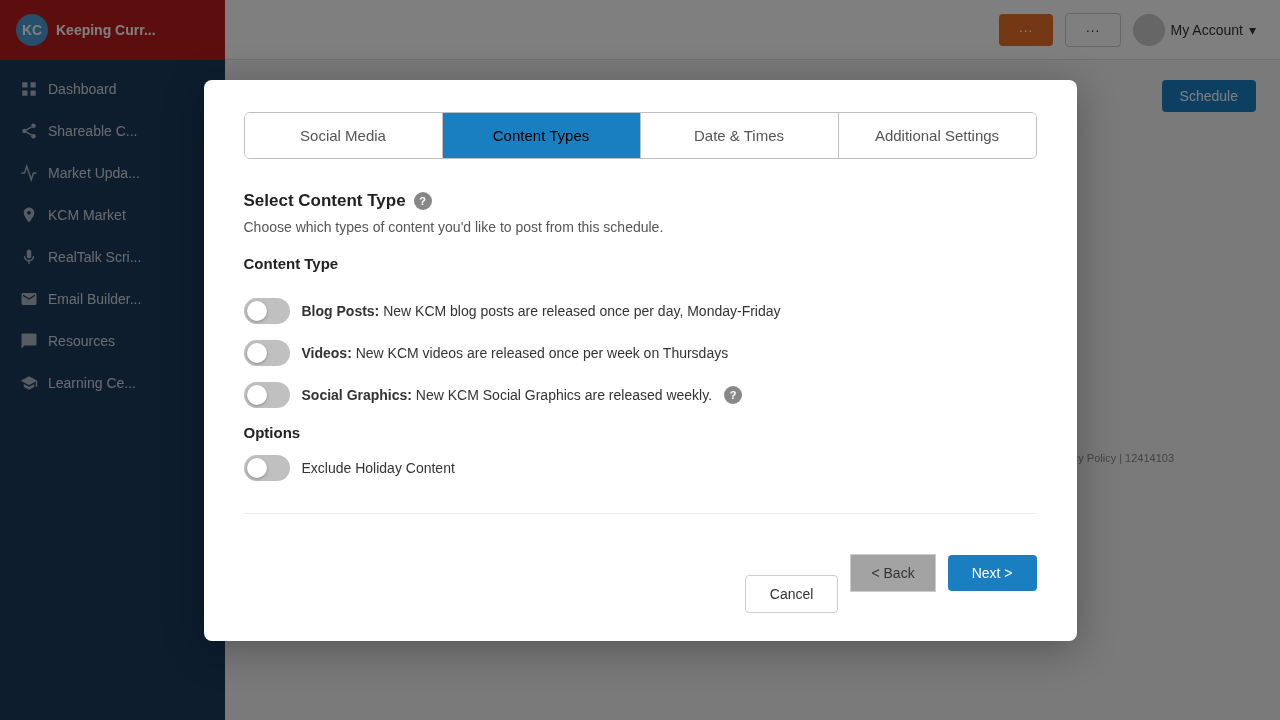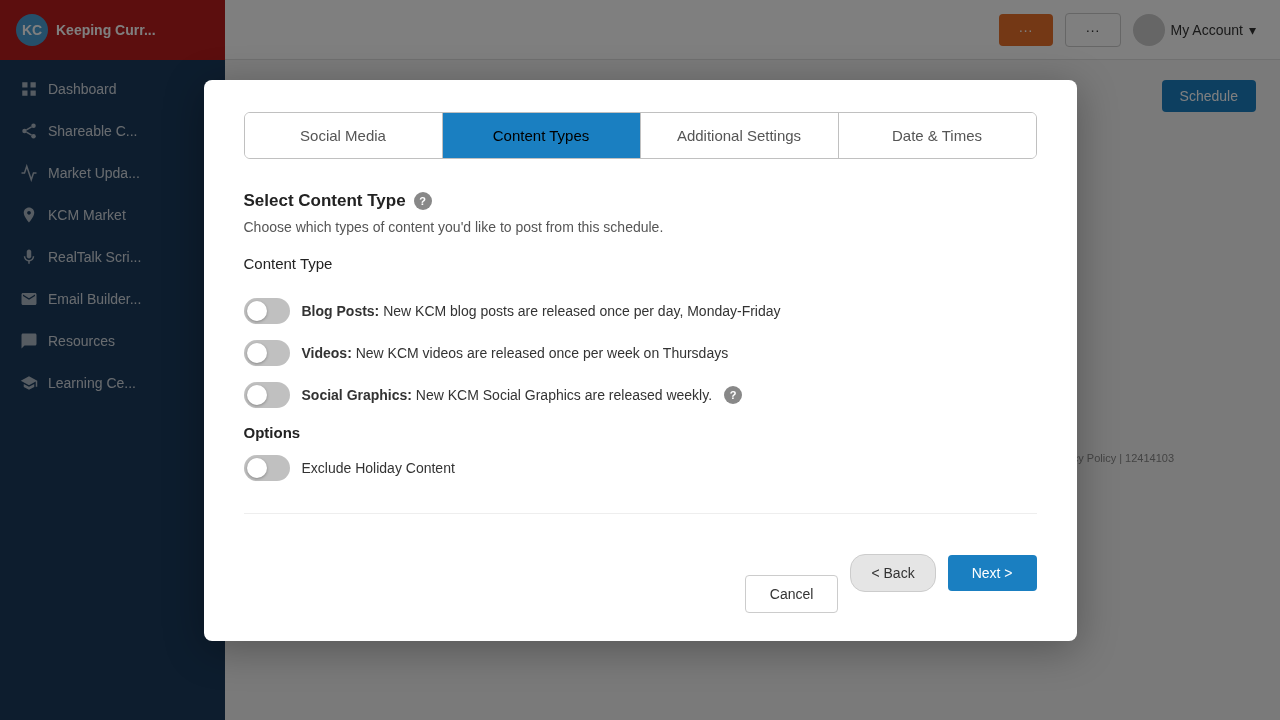--- a/index.html
+++ b/index.html
@@ -263,21 +263,21 @@
 
     .section-desc {
       font-size: 14px;
       color: #555;
       margin-bottom: 20px;
     }
 
     
     .content-type-label {
       font-size: 15px;
-      font-weight: 400;
+      font-weight: 700;
       color: #222;
       margin-bottom: 26px;
     }
 
     .toggle-row {
       display: flex;
       align-items: center;
       gap: 12px;
       margin-bottom: 16px;
     }
@@ -338,24 +338,24 @@
       color: #333;
       border: 1px solid #ccc;
       border-radius: 4px;
       padding: 10px 24px;
       font-size: 14px;
       cursor: pointer;
       margin-top: 41px;
     }
 
     .btn-back {
-      background: #e5e5e5;
+      background: #a3a3a3;
       color: #333;
       border: 1px solid #ccc;
-      border-radius: 15px;
+      border-radius: 0;
       padding: 10px 20px;
       font-size: 14px;
       cursor: pointer;
     }
 
     .btn-next {
       background: #1a7fc1;
       color: white;
       border: none;
       border-radius: 4px;
@@ -468,24 +468,24 @@
   <div class="modal">
 
     <div class="modal-tabs">
       <div class="modal-tab">
         <span>Social Media</span>
       </div>
       <div class="modal-tab active">
         <span>Content Types</span>
       </div>
       <div class="modal-tab">
+        <span>Date &amp; Times</span>
+      </div>
+      <div class="modal-tab">
         <span>Additional Settings</span>
-      </div>
-      <div class="modal-tab">
-        <span>Date &amp; Times</span>
       </div>
     </div>
 
     <div class="section-title">
       <span>Select Content Type</span>
       <span class="help-icon">?</span>
     </div>
     <div class="section-desc">Choose which types of content you'd like to post from this schedule.</div>
 
     <div class="content-type-label">Content Type</div>

